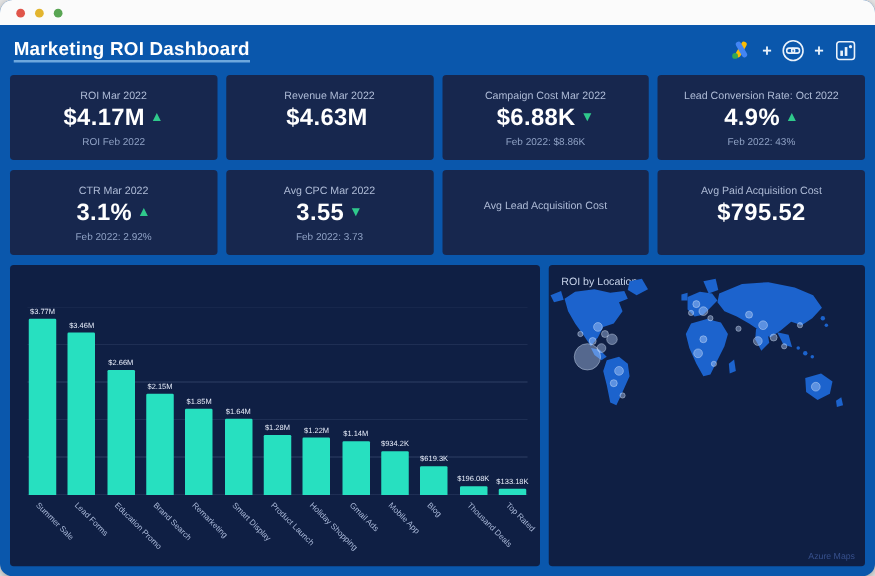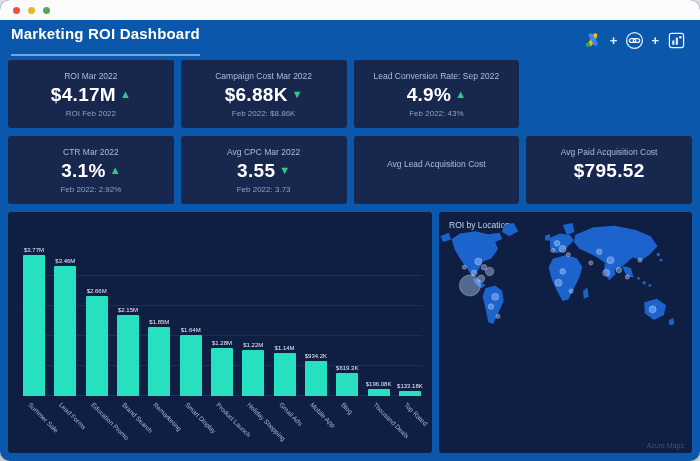--- a/index.html
+++ b/index.html
@@ -8,21 +8,21 @@
            box-shadow:0 2px 8px rgba(0,0,0,.35); background:#0a57ac; }
 
   
   .titlebar { height:20px; background:#fbfbfb; display:flex; align-items:center; padding-left:13px; gap:8px; }
   .dot { width:7px; height:7px; border-radius:50%; display:inline-block; }
   .dot-red{background:#e0554a;} .dot-yellow{background:#e3b52f;} .dot-green{background:#59a553;}
 
   
   .header { height:40px; display:flex; align-items:center; justify-content:space-between; padding:0 14px 0 11px; }
   .dash-title { color:#fff; font-size:15px; font-weight:bold; letter-spacing:.2px;
-                border-bottom:2px solid #6ea8dd; padding-bottom:12px; }
+                border-bottom:2px solid #6ea8dd; padding-bottom:0; }
   .header-icons { display:flex; align-items:center; gap:7px; }
   .plus { color:#eaf2fb; font-size:13px; font-weight:bold; }
   .icon-chip { width:20px; height:20px; display:flex; align-items:center; justify-content:center; }
 
   
   .cards { display:grid; grid-template-columns:repeat(4,1fr); gap:7px; padding:0 8px; margin-bottom:8px; }
   .kpi-card { background:#17274e; border-radius:3px; height:68px; display:flex; flex-direction:column;
               align-items:center; justify-content:center; gap:3px; }
   .kpi-title { color:#aebbd6; font-size:8.5px; }
   .kpi-value-row { display:flex; align-items:center; gap:4px;justify-content:space-between; }
@@ -98,29 +98,37 @@
   <div class="cards">
     <div class="kpi-card">
       <div class="kpi-title">ROI Mar 2022</div>
       <div class="kpi-value-row">
           <span class="kpi-value">$4.17M</span>
           <span class="kpi-arrow">▲</span>
         </div>
       <div class="kpi-compare">ROI Feb 2022</div>
     </div>
     <div class="kpi-card">
+      <div class="kpi-title">Revenue Mar 2022</div>
+      <div class="kpi-value-row">
+          <span class="kpi-value">$4.63M</span>
+          <span class="kpi-arrow"></span>
+        </div>
+      <div class="kpi-compare"></div>
+    </div>
+    <div class="kpi-card">
       <div class="kpi-title">Campaign Cost Mar 2022</div>
       <div class="kpi-value-row">
           <span class="kpi-value">$6.88K</span>
           <span class="kpi-arrow">▼</span>
         </div>
       <div class="kpi-compare">Feb 2022: $8.86K</div>
     </div>
     <div class="kpi-card">
-      <div class="kpi-title">Lead Conversion Rate: Sep 2022</div>
+      <div class="kpi-title">Lead Conversion Rate: Oct 2022</div>
       <div class="kpi-value-row">
           <span class="kpi-value">4.9%</span>
           <span class="kpi-arrow">▲</span>
         </div>
       <div class="kpi-compare">Feb 2022: 43%</div>
     </div>
   </div>
 
   <div class="cards">
     <div class="kpi-card">

